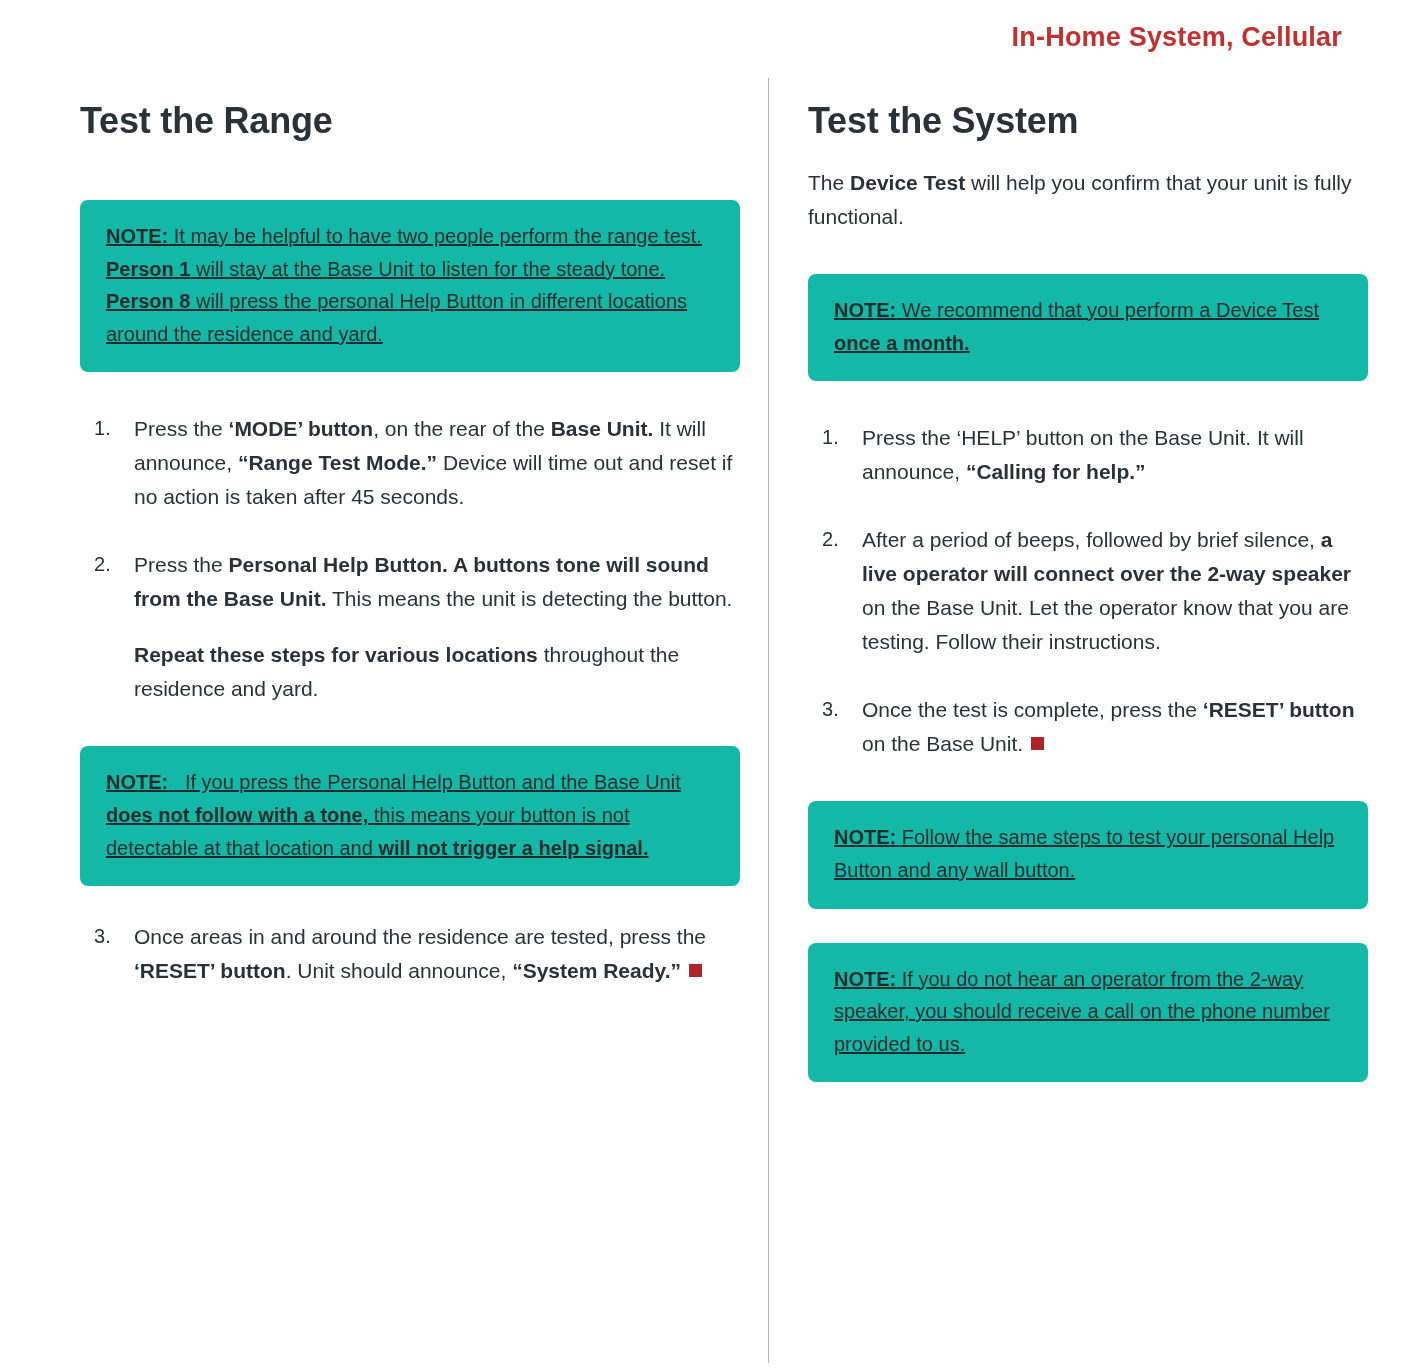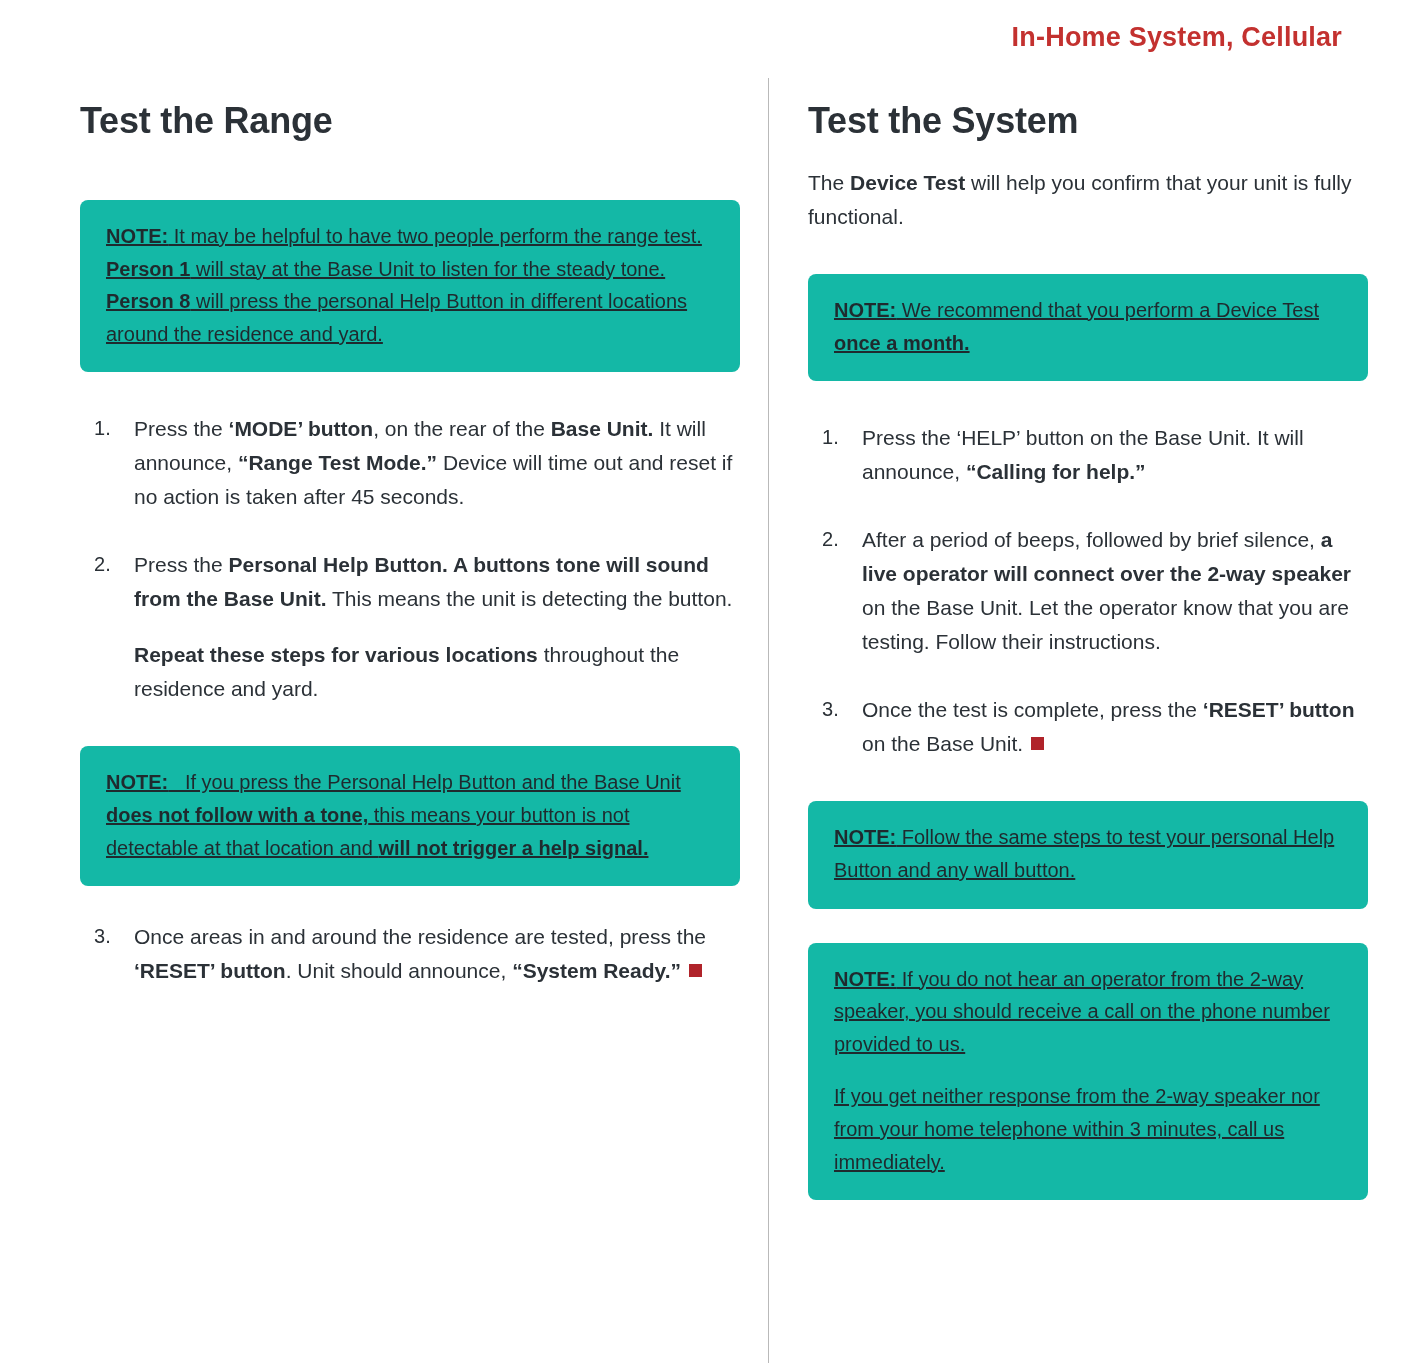--- a/index.html
+++ b/index.html
@@ -196,17 +196,16 @@
     <div class="sp-40"></div>
 
     <div class="note">
       <p><b>NOTE:</b> Follow the same steps to test your personal Help Button and any wall button.</p>
     </div>
 
     <div class="sp-34"></div>
 
     <div class="note">
       <p><b>NOTE:</b> If you do not hear an operator from the 2-way speaker, you should receive a call on the phone number provided to us.</p>
-      <p>If you get neither response from the 2-way speaker nor from your home telephone within 3 minutes, call us immediately.</p>
     </div>
   </div>
 
 </div>
 
 </body></html>

